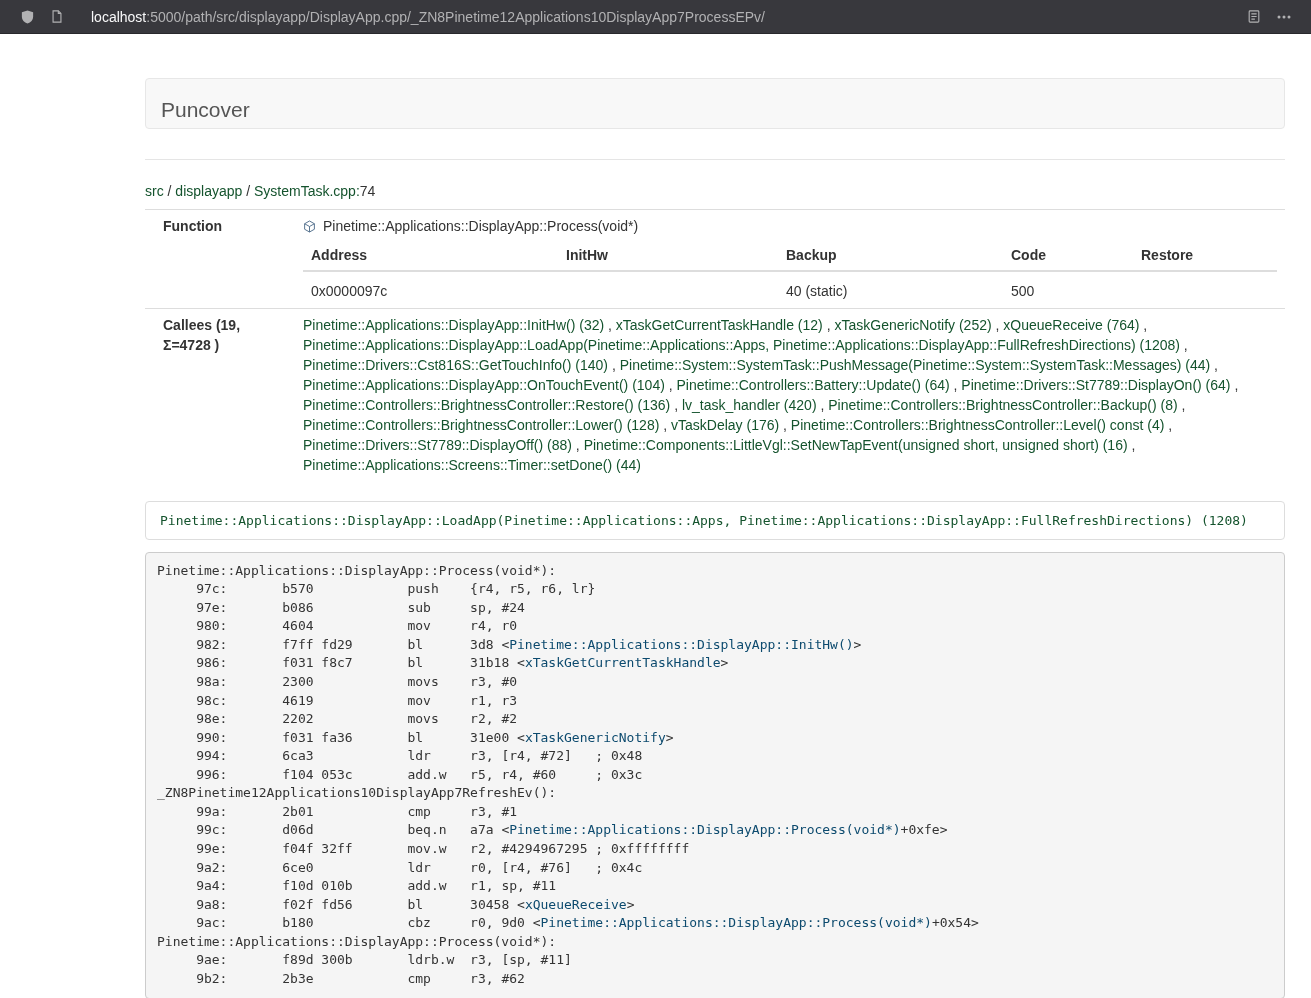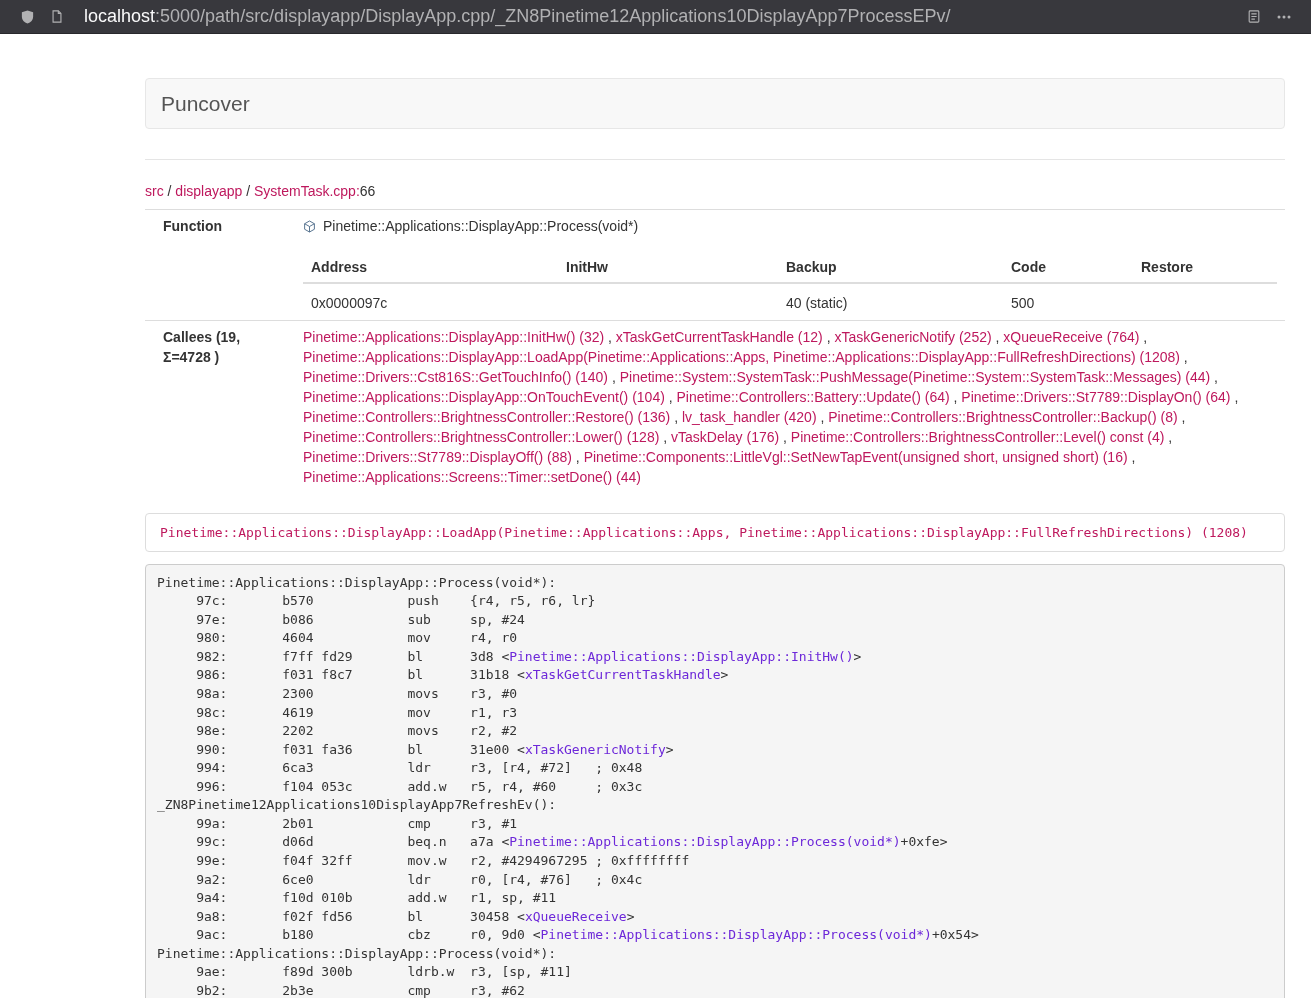--- a/index.html
+++ b/index.html
@@ -11,67 +11,67 @@
     font-size: 14px; line-height: 1.42857143; color: #333;
   }
 
   
   .browser-bar {
     height: 34px; background: #38383d; border-bottom: 1px solid #28282c;
     display: flex; align-items: center; padding: 0 12px;
   }
   .bb-icon { width: 18px; height: 18px; margin: 0 6px; flex: none; display: flex; align-items: center; justify-content: center; cursor: pointer; }
   .bb-icon svg { display: block; }
-  .url-text { flex: 1; margin: 0 12px; font-size: 18px; color: #b1b1b3; white-space: nowrap; overflow: hidden; }
+  .url-text { flex: 1; margin: 0 19px; font-size: 14px; color: #b1b1b3; white-space: nowrap; overflow: hidden; }
   .url-text .host { color: #f9f9fa; }
 
   
   .container { width: 1140px; margin-left: 145px; margin-top: 44px; }
 
   .navbar {
     height: 51px; background: #f8f8f8; border: 1px solid #e7e7e7; border-radius: 4px;
-    display: flex; align-items: center; padding: 16px 15px; margin-bottom: 30px;
+    display: flex; align-items: flex-start; padding: 16px 15px; margin-bottom: 30px;
   }
   .brand { font-size: 21px; color: #555; text-decoration: none; }
 
   hr.divider { border: 0; border-top: 1px solid #e5e5e5; margin: 0 0 21px; }
 
-  a { color: #be185d; text-decoration: none; cursor: pointer; }
+  a { color: #14532d; text-decoration: none; cursor: pointer; }
 
   .breadcrumb { margin: 0 0 8px; }
   .breadcrumb span { color: #333; }
 
   table.main { width: 100%; border-collapse: collapse; margin-bottom: 20px; }
   table.main > tbody > tr > th,
   table.main > tbody > tr > td {
     border-top: 1px solid #ddd; padding: 6px 8px; vertical-align: top; text-align: left; font-weight: normal;
   }
   table.main > tbody > tr > th { width: 150px; font-weight: bold; padding-left: 18px; }
 
   .func-line { display: flex; align-items: center; gap: 7px; }
   .sym-icon { display: inline-flex; }
 
-  table.stats { width: 100%; border-collapse: collapse; margin-top: 21px; }
+  table.stats { width: 100%; border-collapse: collapse; margin-top: 9px; }
   table.stats th { text-align: left; font-weight: bold; padding: 0 8px 5px; border-bottom: 2px solid #ddd; }
   table.stats td { padding: 9px 8px 1px; }
 
   .panel-box {
     border: 1px solid #ddd; border-radius: 4px; background: #fff;
     padding: 8px 14px; margin-bottom: 12px;
   }
   .panel-box a { font-family: "DejaVu Sans Mono", "Liberation Mono", monospace; font-size: 13px; }
 
   .codeblock {
     background: #f5f5f5; border: 1px solid #ccc; border-radius: 4px;
     padding: 9px 11px; margin: 0;
     font-family: "DejaVu Sans Mono", "Liberation Mono", monospace;
     font-size: 13px; line-height: 1.42857143; color: #333;
     white-space: pre; tab-size: 8; -moz-tab-size: 8; overflow: hidden;
   }
-  .codeblock a { color: #6d28d9; }
+  .codeblock a { color: #0c4a6e; }
 </style>
 </head>
 <body>
 
 <div class="browser-bar">
   <span class="bb-icon">
     <svg width="15" height="16" viewBox="0 0 16 16">
         <path fill="#b1b1b3" d="M8 1l6 2v4.5c0 3.6-2.5 6.5-6 7.5-3.5-1-6-3.9-6-7.5V3z"></path>
       </svg>
   </span>
@@ -99,21 +99,21 @@
 
 <div class="page">
   <div class="container">
 
     <div class="navbar">
       <a class="brand" href="#">Puncover</a>
     </div>
 
     <hr class="divider">
 
-    <div class="breadcrumb"><a href="#">src</a><span> / </span><a href="#">displayapp</a><span> / </span><a href="#">SystemTask.cpp:</a><span>66</span></div>
+    <div class="breadcrumb"><a href="#">src</a><span> / </span><a href="#">displayapp</a><span> / </span><a href="#">SystemTask.cpp:</a><span>74</span></div>
 
     <table class="main">
       <tbody>
         <tr>
           <th>Function</th>
           <td>
             <div class="func-line">
               <span class="sym-icon">
                 <svg width="13" height="13" viewBox="0 0 16 16">
                     <path fill="none" stroke="#54718e" stroke-width="1.2" d="M8 1.2 14 4.6v6.8L8 14.8 2 11.4V4.6zM2 4.6 8 8l6-3.4M8 8v6.8"></path>

